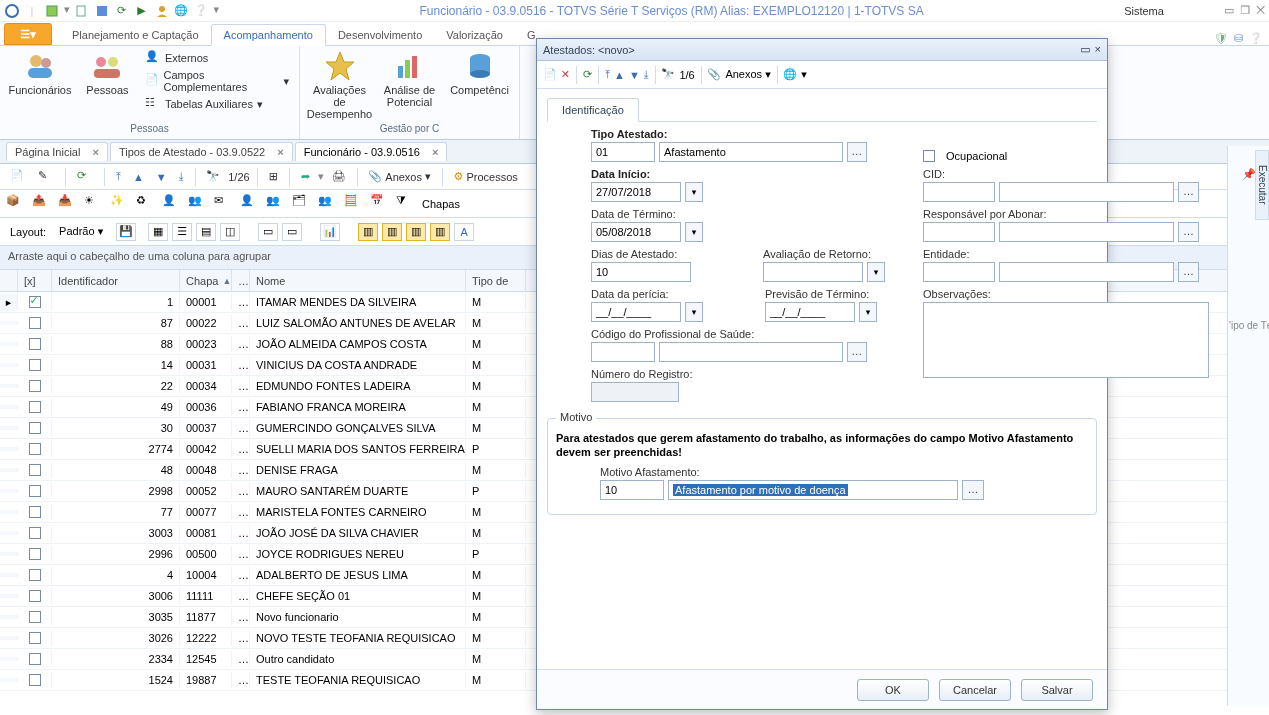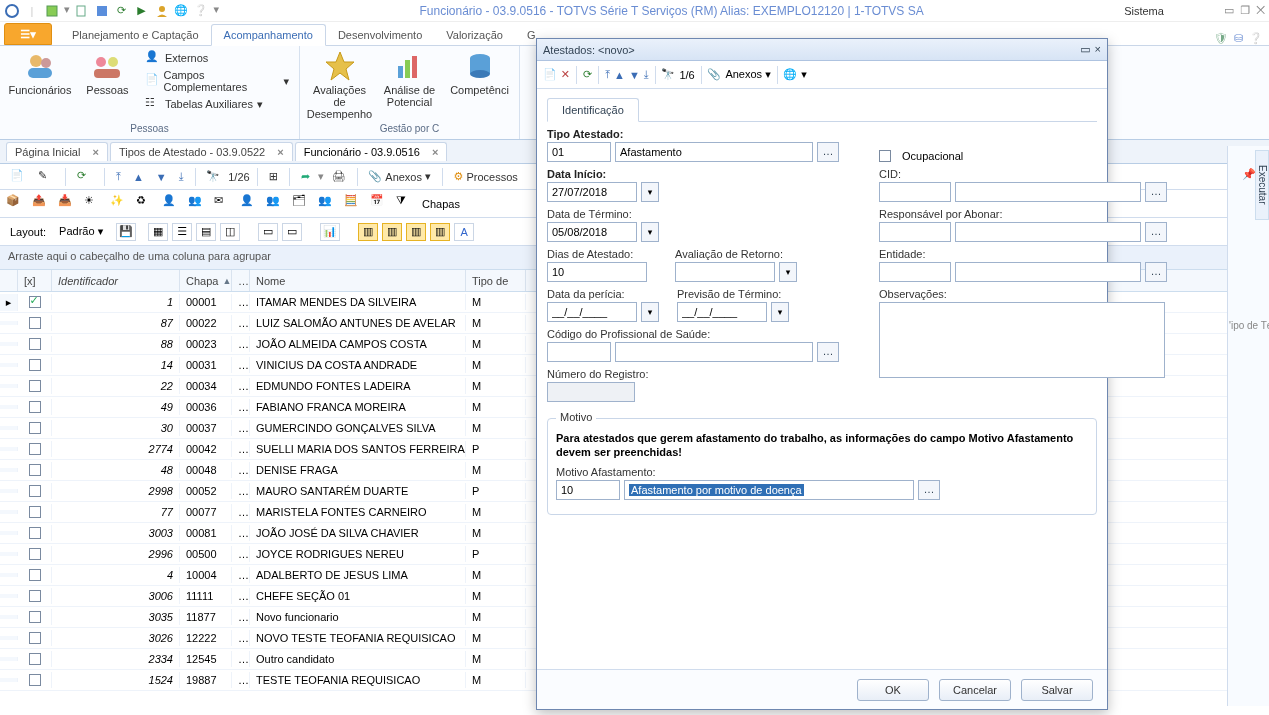--- a/index.html
+++ b/index.html
@@ -51,42 +51,42 @@
 .layout-row .seg { width: 20px; height: 18px; border: 1px solid #cbd6e5; background: #fff; display:inline-flex; align-items:center; justify-content:center;}
 .layout-row .seg.sel { background: #ffe9a8; border-color: #e6b324; }
 
 
 .groupby { height: 24px; background: #eaf1fb; color: #555; padding: 4px 8px; border-bottom: 1px solid #cde; }
 
 
 .grid { position: relative; }
 .grid-header { display: flex; background: #f4f8fd; border-bottom: 1px solid #cde; height: 22px; }
 .grid-header .gh { border-right: 1px solid #d9e3ef; padding: 3px 6px; color: #444; display:flex; align-items:center; gap:4px;}
-.col-rowh { width: 18px; } .col-chk { width: 34px; text-align:center; } .col-id { width: 128px; text-align:right; padding-right:6px;font-style:italic; }
+.col-rowh { width: 18px; } .col-chk { width: 34px; text-align:center; } .col-id { width: 128px; text-align:right; padding-right:6px; }
 .col-chap { width: 52px; } .col-dots { width: 18px; } .col-nome { width: 216px; } .col-tipo { width: 60px; }
 .grid-body .gr { display: flex; height: 21px; align-items:center; border-bottom: 1px solid #eef3fa;}
 .grid-body .gr > div { border-right: 1px solid #eef3fa; padding: 2px 6px; overflow:hidden; white-space:nowrap; }
 .grid-body .gr .col-id { text-align: right; }
 .grid-body .gr .col-chk { display:flex; justify-content:center; }
 .grid-body .rowhead { width: 18px; background:#f4f8fd; border-right:1px solid #d9e3ef; display:flex; align-items:center; justify-content:center;}
 .chkbx { width: 12px; height: 12px; border: 1px solid #7a8aa0; background: #fff; display:inline-block; position:relative;}
 .chkbx.checked::after { content:"✓"; position:absolute; top:-3px; left:0; font-size:11px; color:#2a5; }
 
 
 .dialog { position: absolute; left: 536px; top: 38px; width: 572px; height: 672px; background: #fff; border: 1px solid #6e87b0; box-shadow: 0 4px 12px rgba(0,0,0,.25); }
 .dialog-titlebar { height: 22px; background: linear-gradient(#eaf1fb,#d7e4f5); border-bottom:1px solid #aec3e0; display:flex; align-items:center; padding:0 6px; color:#3a5; }
 .dialog-titlebar .dtitle { color:#345; flex:1;}
 .dialog-titlebar .dctrl { display:flex; gap:4px; color:#345;}
 .dialog-toolbar { height: 28px; border-bottom:1px solid #d0dced; display:flex; align-items:center; gap:4px; padding:0 6px;}
 .dialog-toolbar .sep { width:1px; height:18px; background:#d0dced; margin:0 2px;}
 .dialog-body { padding: 8px 10px; }
 .dlg-tab-strip { display:flex; margin-bottom:6px; border-bottom:1px solid #c9d6e8;}
 .dlg-tab { padding:5px 14px; border:1px solid #c9d6e8; border-bottom:1px solid #fff; background:#fff; position:relative; top:1px; border-radius:3px 3px 0 0; color:#345;}
 .form-grid { display:grid; grid-template-columns: 320px 320px; column-gap: 12px; }
-.fld { margin-bottom: 6px; }
+.fld { margin-bottom: 6px; margin-left: 44px; }
 .fld label { display:block; font-weight:bold; color:#222; margin-bottom:2px; font-size:11px;}
 .fld label.plain { font-weight: normal; color:#333;}
 .fld .row { display:flex; gap:4px; align-items:center; }
 .inp { border:1px solid #9fb2cc; height:20px; padding:2px 4px; background:#fff; }
 .inp.small { width:64px; }
 .inp.med { width:198px; }
 .inp.date { width:90px; }
 .lookup { width:22px; height:20px; border:1px solid #9fb2cc; background:#f3f6fb; text-align:center; line-height:16px; color:#345;}
 .datedrop { width:18px; height:20px; border:1px solid #9fb2cc; background:#f3f6fb; display:inline-flex; align-items:center; justify-content:center; font-size:9px;}
 .group-box { border:1px solid #c9d6e8; border-radius:4px; padding:8px; margin-top:4px;}

